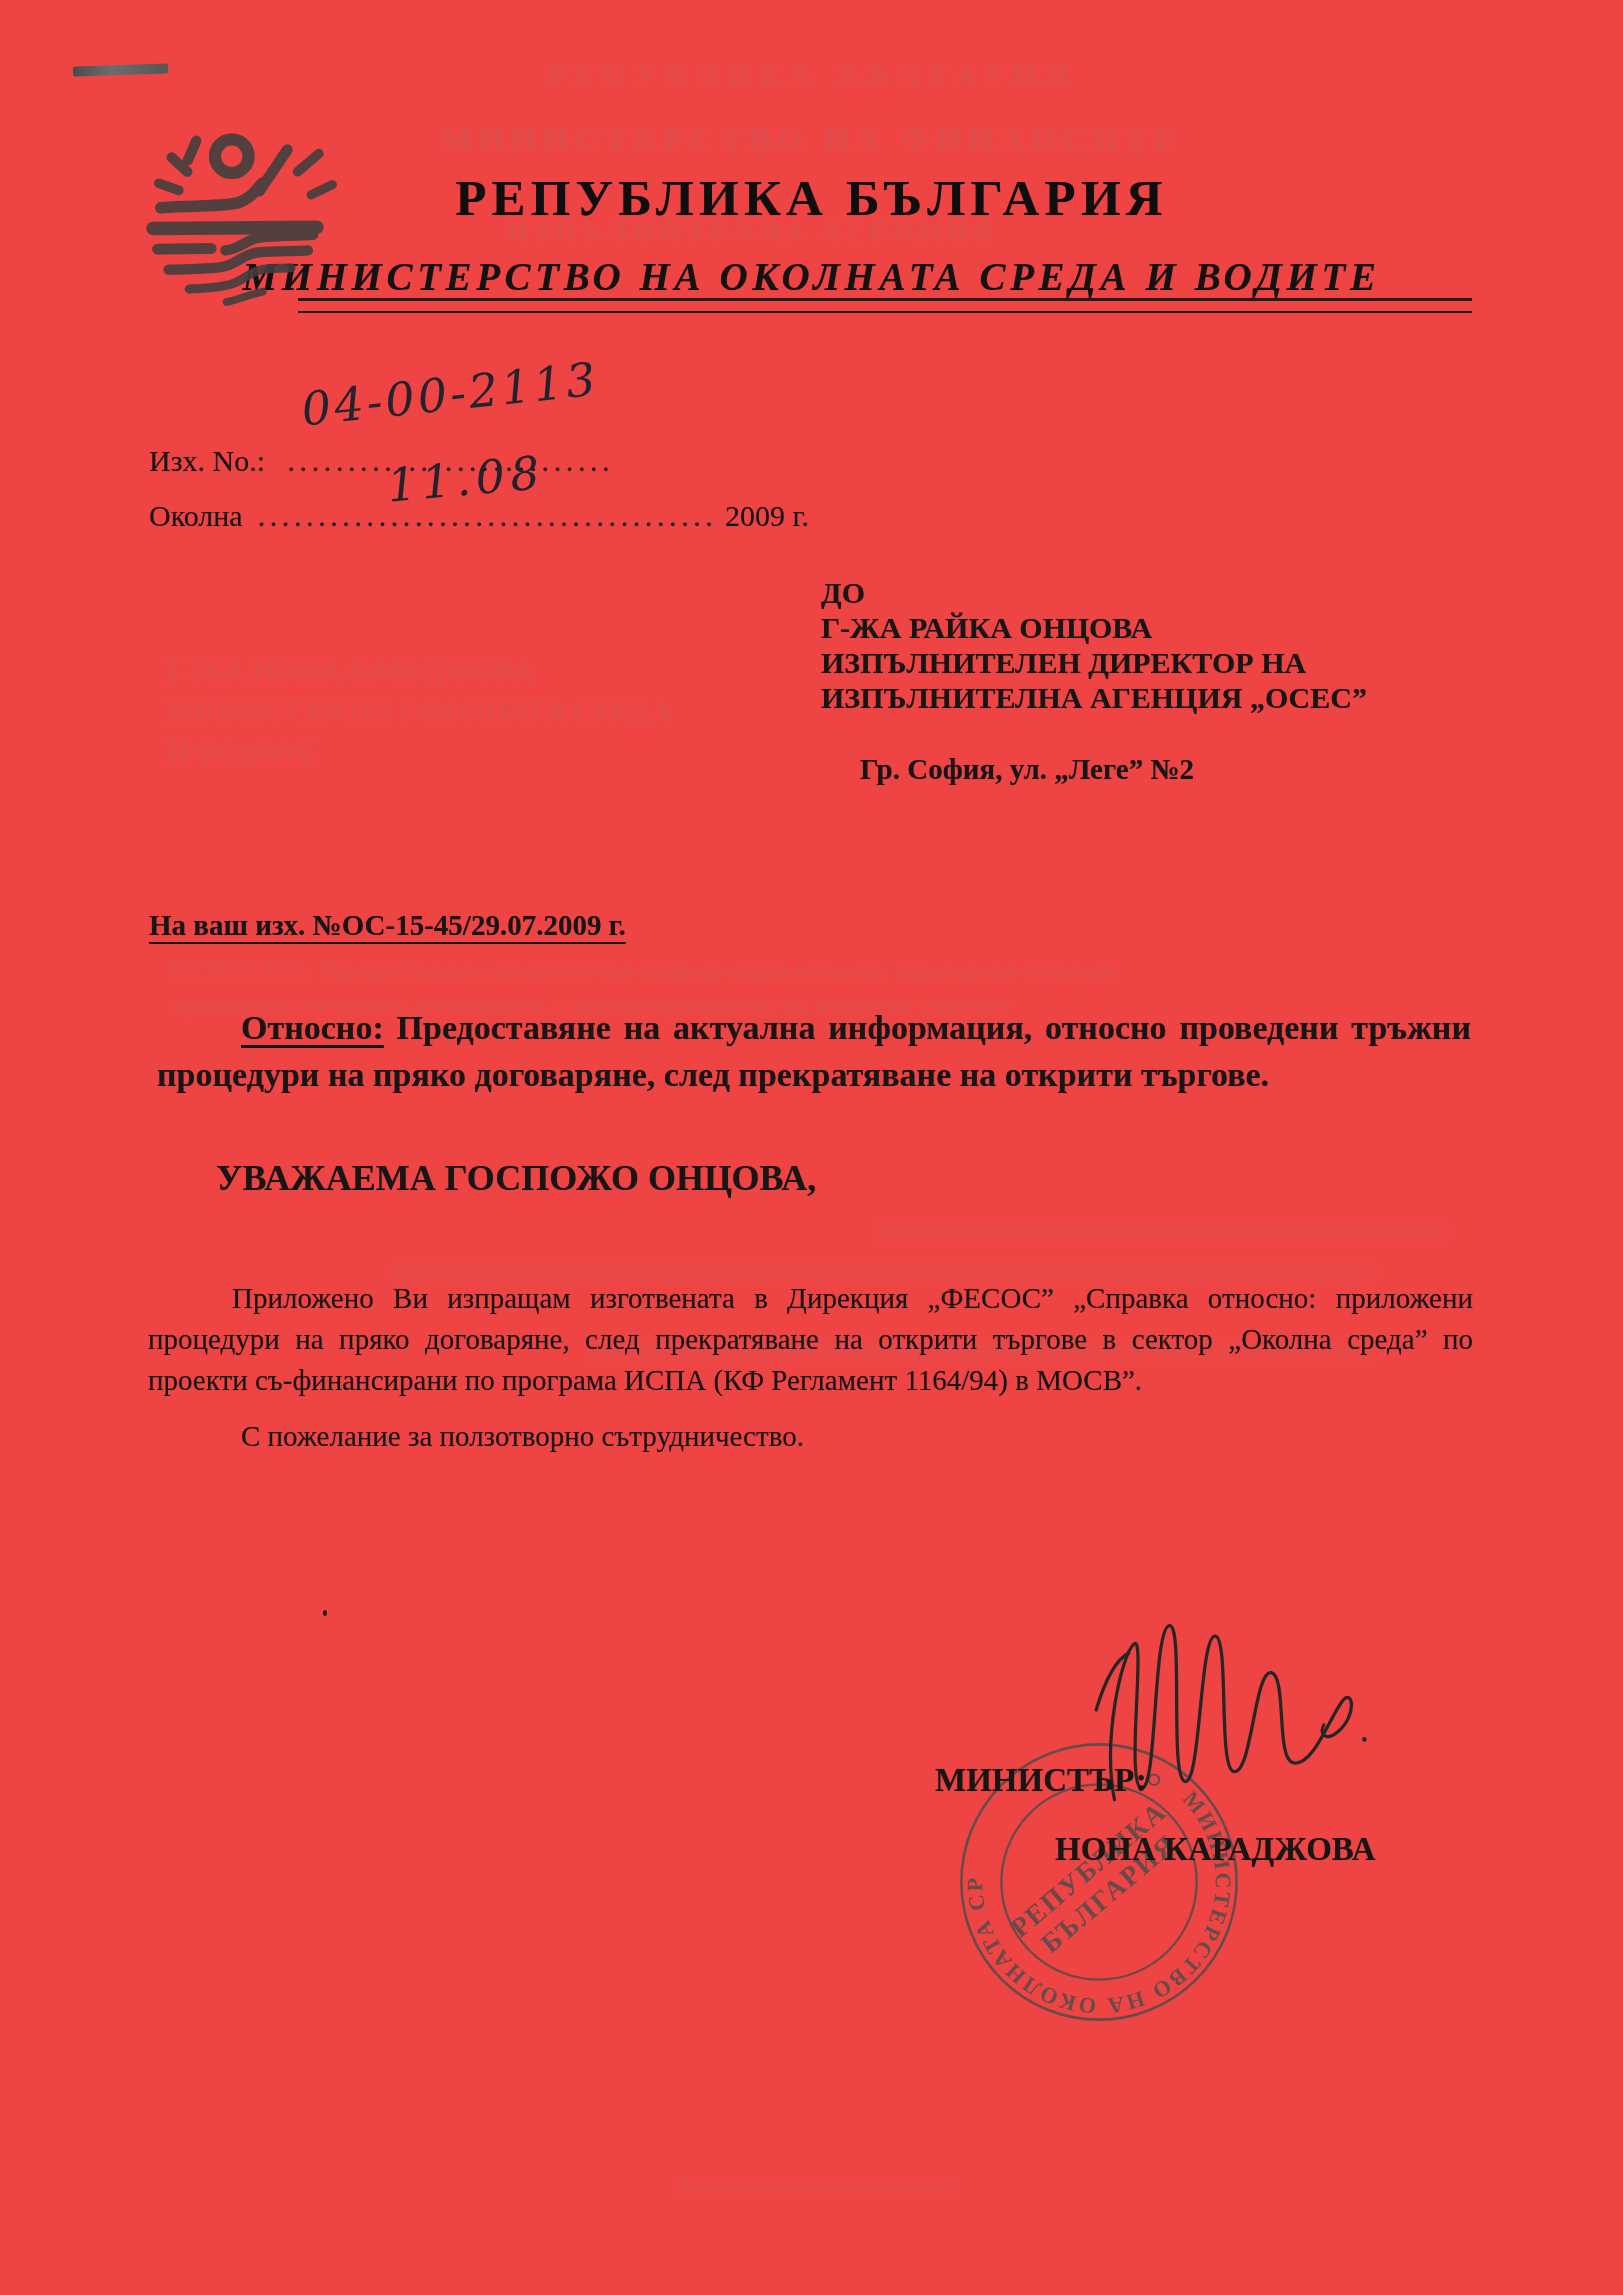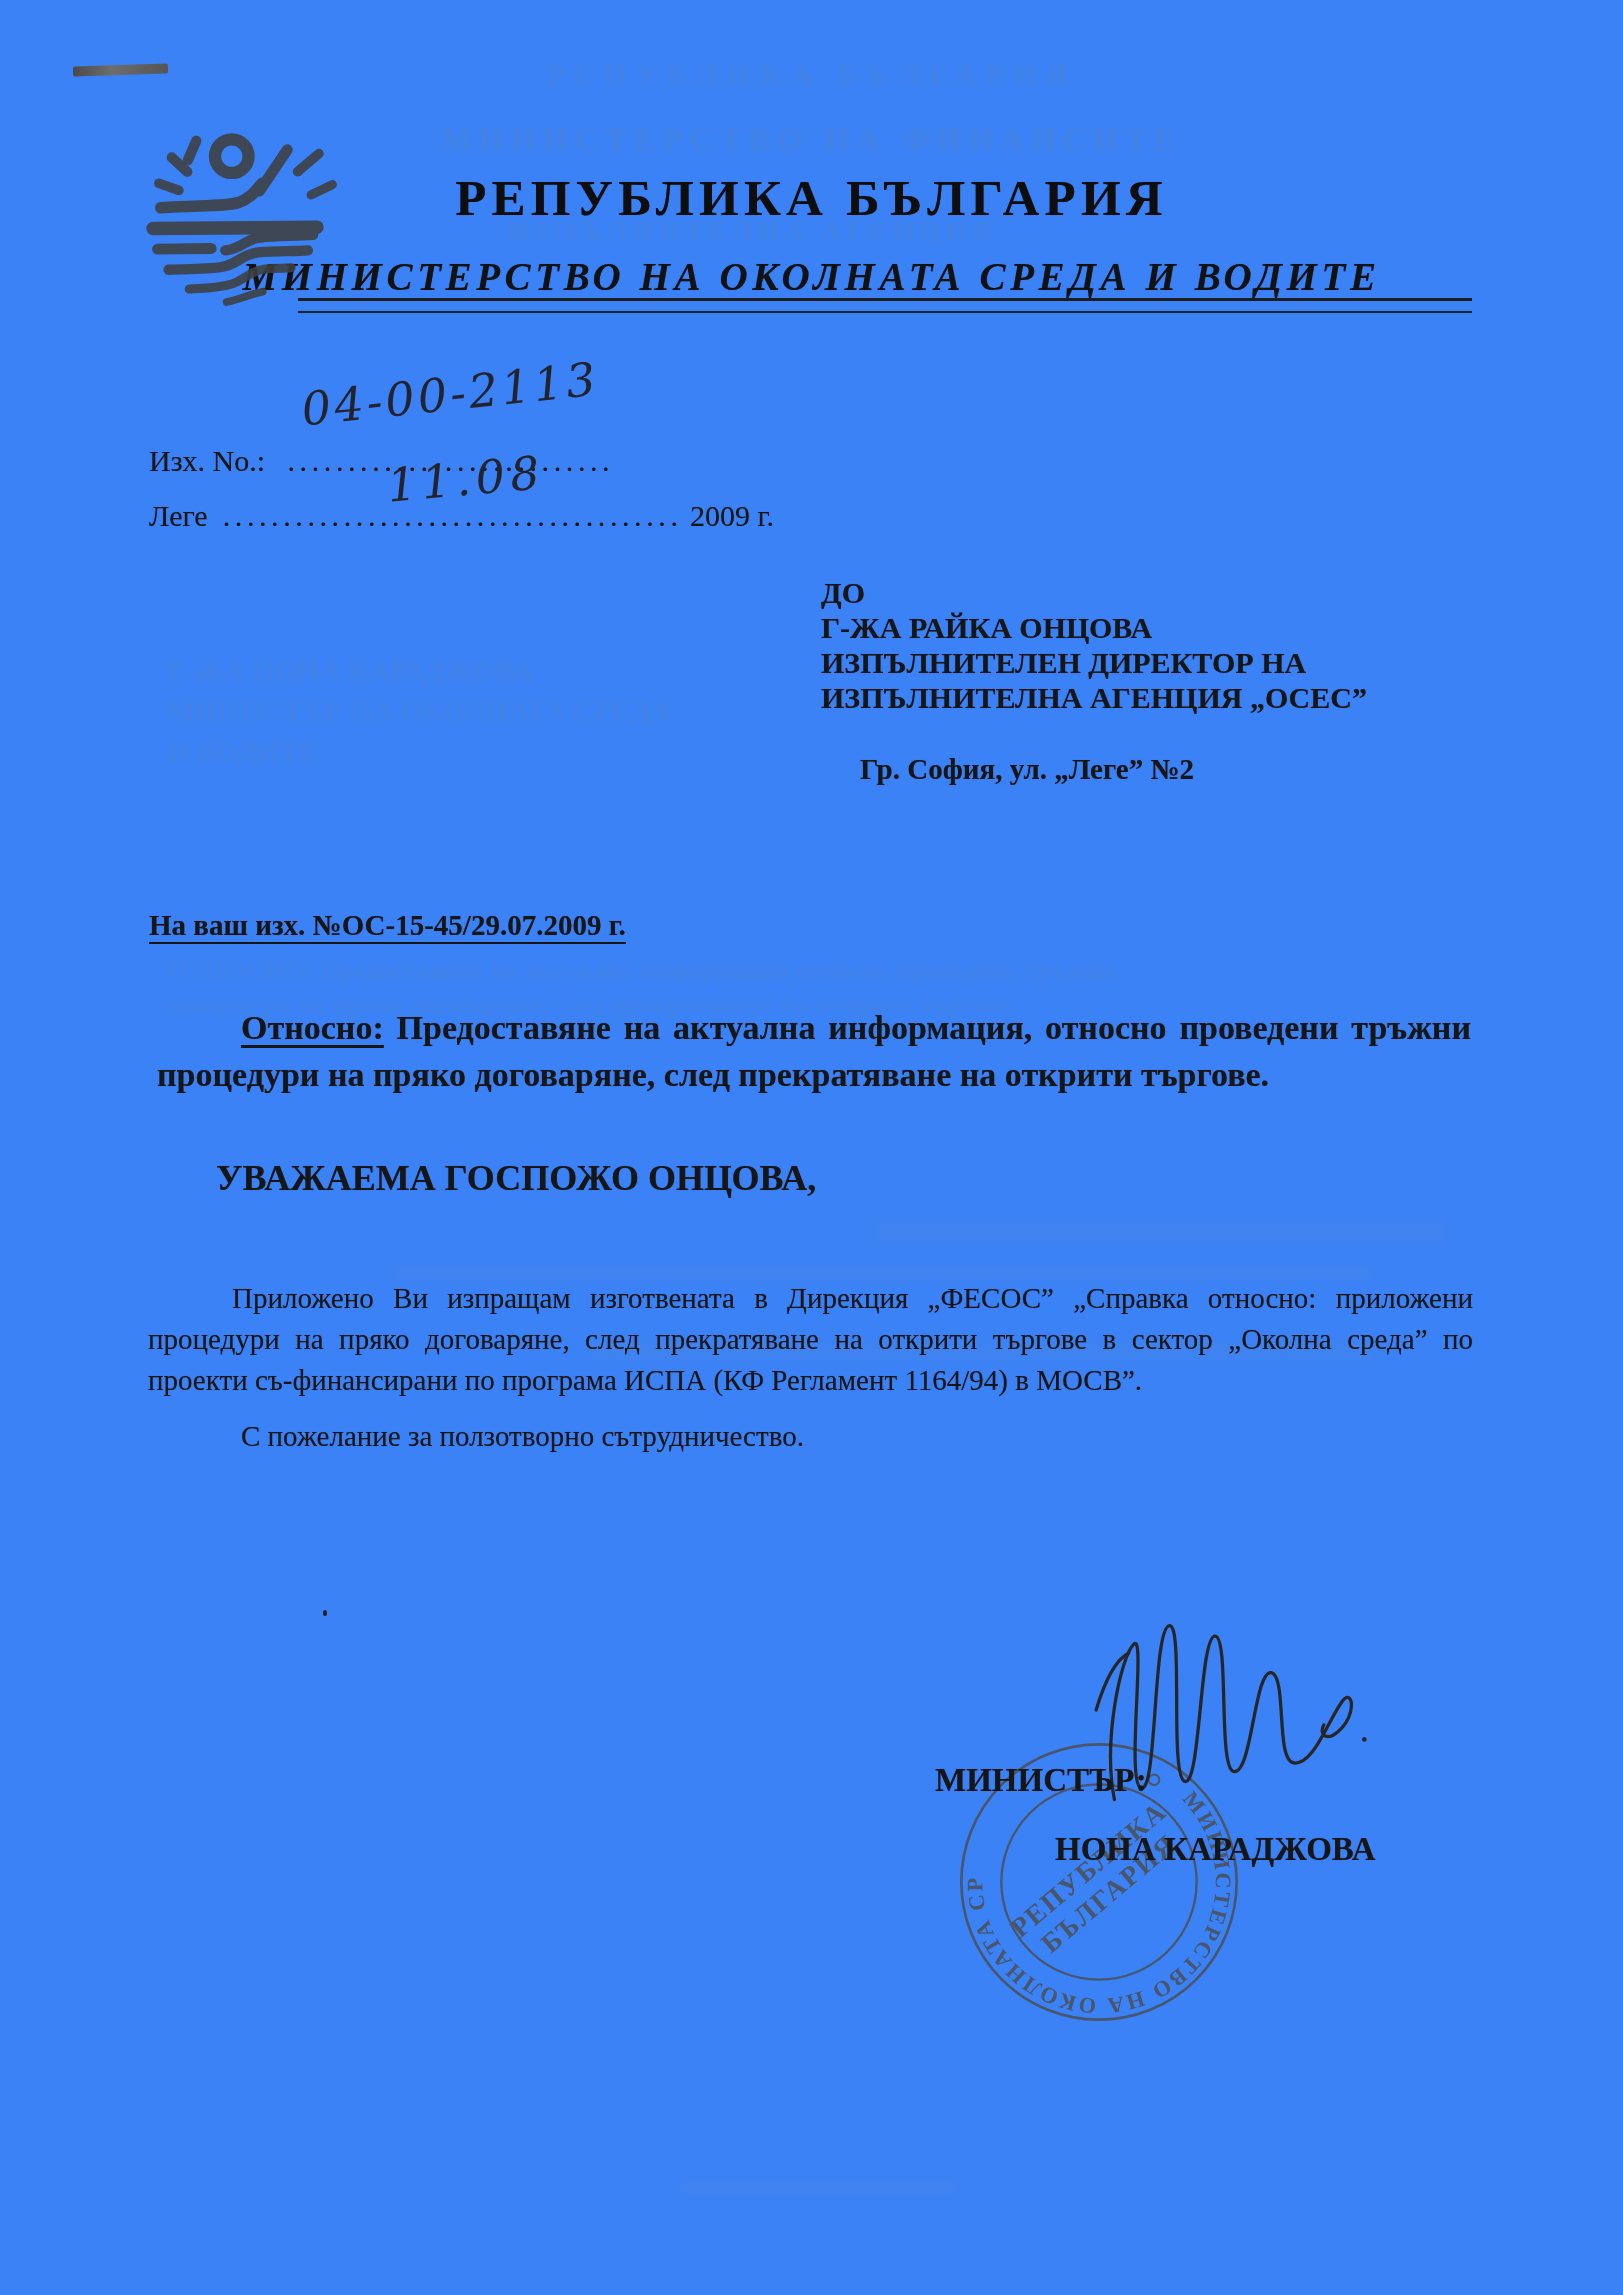--- a/index.html
+++ b/index.html
@@ -1,19 +1,19 @@
 <!DOCTYPE html>
 <html style="font-size:10.5px"><head>
 <meta charset="utf-8">
 <style>
   html,body{margin:0;padding:0;background:#e8eae6;}
   .page{
     position:relative;
     width:1623px;height:2295px;
-    background:#3b82f6;
+    background:#ef4444;
     overflow:hidden;
     font-family:"Liberation Serif","DejaVu Serif",serif;
     color:#161616;
   }
   .ink{text-shadow:0 0 0.7px rgba(25,25,25,.45);}
   
   .ghost{
     position:absolute;
     color:#76857b;
     font-weight:bold;
@@ -121,21 +121,21 @@
   <div class="title ink" style="top:254px;font-size:39px;font-style:italic;letter-spacing:4.6px;color:#121212;">МИНИСТЕРСТВО НА ОКОЛНАТА СРЕДА И ВОДИТЕ</div>
   <div class="rule"></div>
 
   <div class="regline ink" style="left:149px;top:444px;">
     <span>Изх. No.:</span>&nbsp;&nbsp;
     <span class="dots">...........................</span>
   </div>
   <div class="hand" style="left:301px;top:367px;font-size:46px;letter-spacing:3.3px;transform:rotate(-6deg);">04-00-2113</div>
 
   <div class="regline ink" style="left:149px;top:499px;">
-    <span>Леге</span>&nbsp;
+    <span>Околна</span>&nbsp;
     <span class="dots">......................................</span>
     <span>2009 г.</span>
   </div>
   <div class="hand" style="left:387px;top:452px;font-size:46px;letter-spacing:5.2px;transform:rotate(-5deg);">11.08</div>
 
   <div class="addr ink">
     <div>ДО</div>
     <div>Г-ЖА РАЙКА ОНЦОВА</div>
     <div>ИЗПЪЛНИТЕЛЕН ДИРЕКТОР НА</div>
     <div>ИЗПЪЛНИТЕЛНА АГЕНЦИЯ „ОСЕС”</div>

